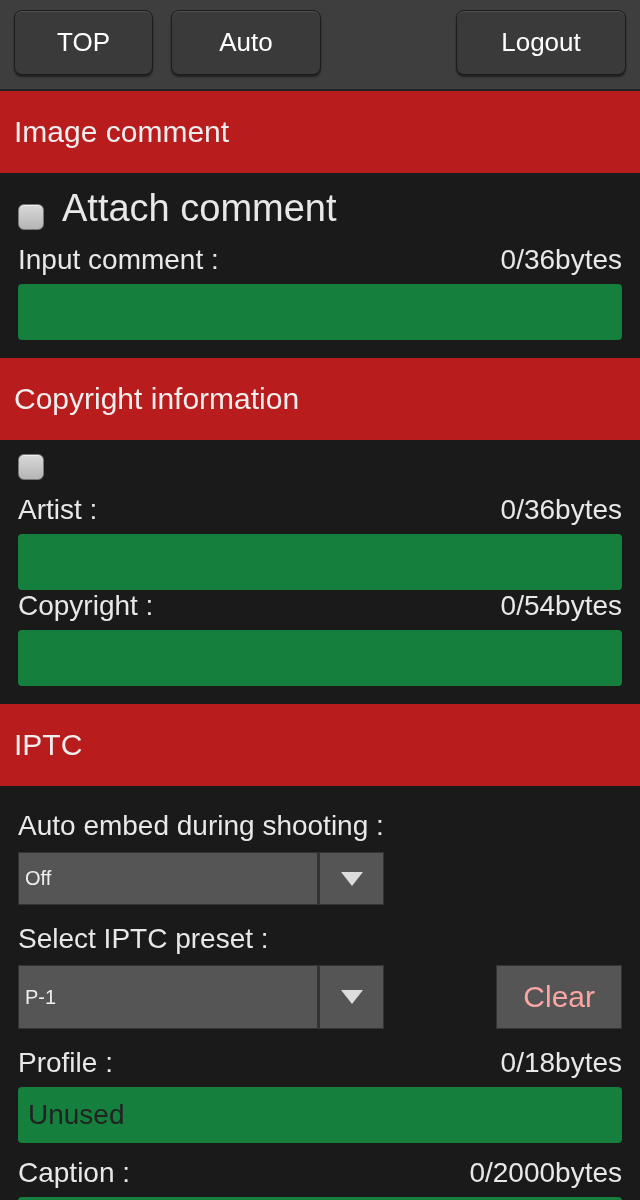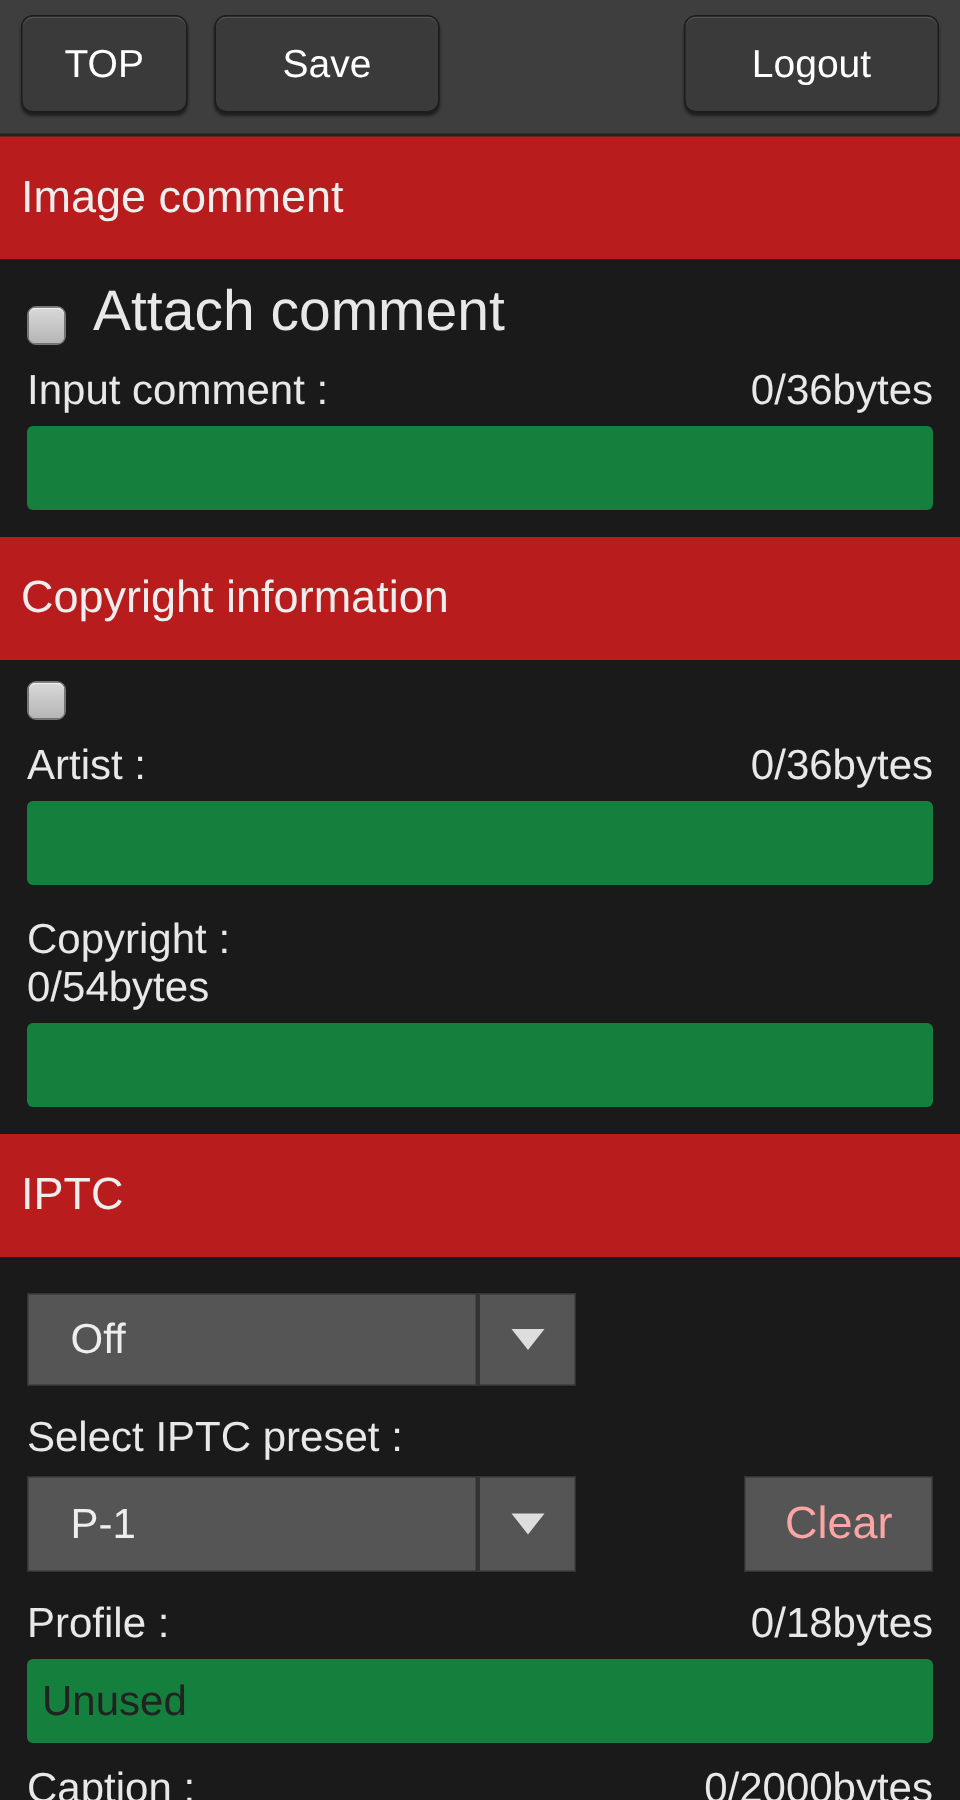--- a/index.html
+++ b/index.html
@@ -16,21 +16,21 @@
     align-items: center;
     padding: 10px 14px 14px 14px;
     gap: 18px;
     background: #3e3e3e;
     border-bottom: 2px solid #222;
   }
   .btn {
     background: #3a3a3a;
     color: #fff;
     font-size: 26px;
-    padding: 16px 28px;
+    padding: 16px 42px;
     border: 1px solid #1d1d1d;
     border-radius: 8px;
     box-shadow: inset 0 1px 0 rgba(255,255,255,0.12), 0 2px 2px rgba(0,0,0,0.5);
     cursor: pointer;
     min-width: 100px;
     text-align: center;
   }
   .btn-save { min-width: 150px; }
   .toolbar-spacer { flex: 1; }
   .btn-logout { min-width: 170px; }
@@ -84,22 +84,22 @@
   .select-row {
     display: flex;
     align-items: stretch;
     gap: 0;
     margin-top: 10px;
     margin-bottom: 18px;
   }
   .select-box {
     background: #555;
     color: #eee;
-    font-size: 28px;
-    padding: 14px 28px;
+    font-size: 20px;
+    padding: 14px 6px;
     width: 300px;
     border: 1px solid #333;
     display: flex;
     align-items: center;
   }
   .select-caret {
     background: #555;
     border: 1px solid #333;
     border-left: 2px solid #333;
     width: 66px;
@@ -127,21 +127,21 @@
     font-size: 28px;
     margin-top: 10px;
     margin-bottom: 10px;
   }
 </style>
 </head>
 <body>
 
 <div class="toolbar">
   <div class="btn">TOP</div>
-  <div class="btn btn-save">Save</div>
+  <div class="btn btn-save">Auto</div>
   <div class="toolbar-spacer"></div>
   <div class="btn btn-logout">Logout</div>
 </div>
 
 <div class="section-header">Image comment</div>
 <div class="section-body">
   <div class="checkbox-row">
     <div class="checkbox"></div>
     <span>Attach comment</span>
   </div>
@@ -155,29 +155,30 @@
 <div class="section-header">Copyright information</div>
 <div class="section-body">
   <div class="checkbox-row">
     <div class="checkbox"></div>
   </div>
   <div class="label-row">
     <span>Artist :</span>
     <span>0/36bytes</span>
   </div>
   <input class="text-input" type="text" value="" style="">
-  <div class="label-row" style="margin-top:20px;flex-direction:column;">
+  <div class="label-row" style="margin-top:0;">
     <span>Copyright :</span>
     <span>0/54bytes</span>
   </div>
   <input class="text-input" type="text" value="" style="">
 </div>
 
 <div class="section-header">IPTC</div>
 <div class="section-body">
+  <div class="field-label">Auto embed during shooting :</div>
   <div class="select-row">
     <div class="select-box">Off</div>
     <div class="select-caret">
       <div class="caret-down"></div>
     </div>
   </div>
 
   <div class="field-label">Select IPTC preset :</div>
   <div class="select-row">
     <div class="select-box">P-1</div>

